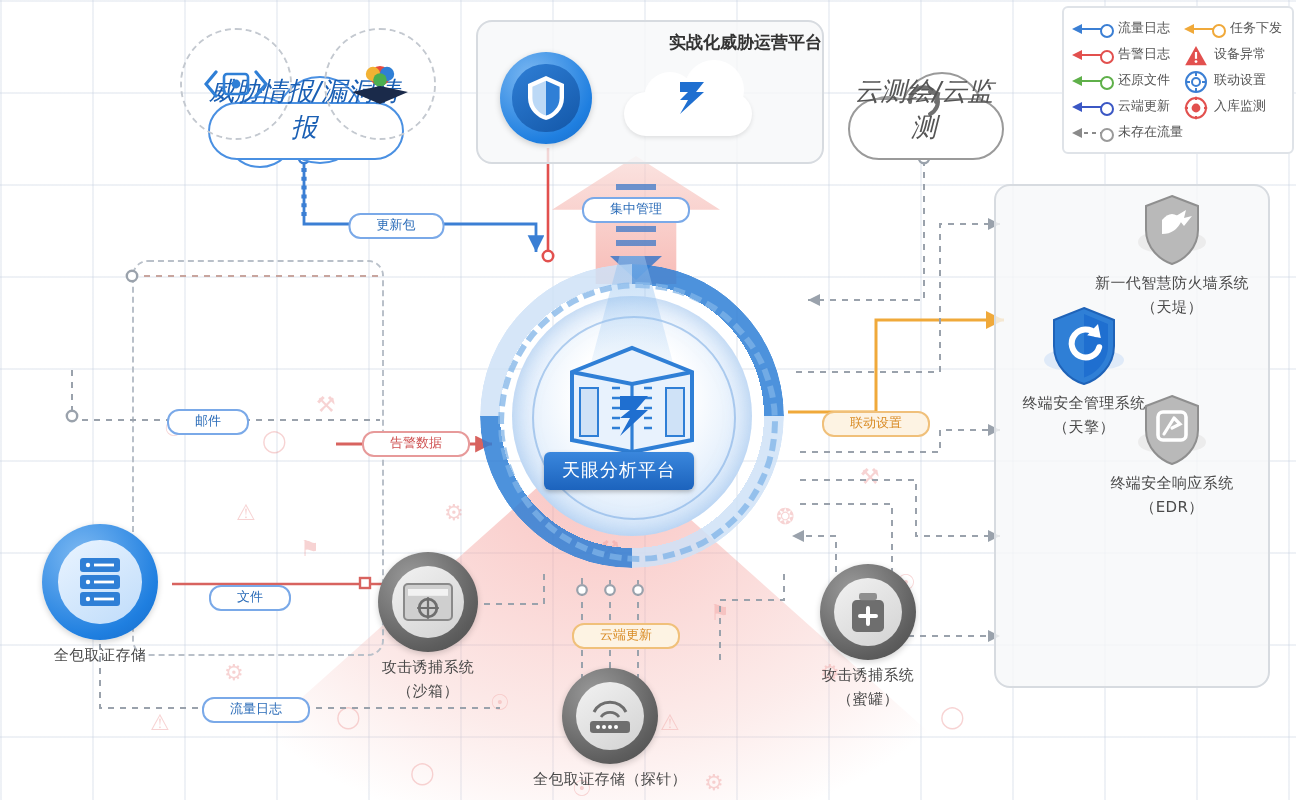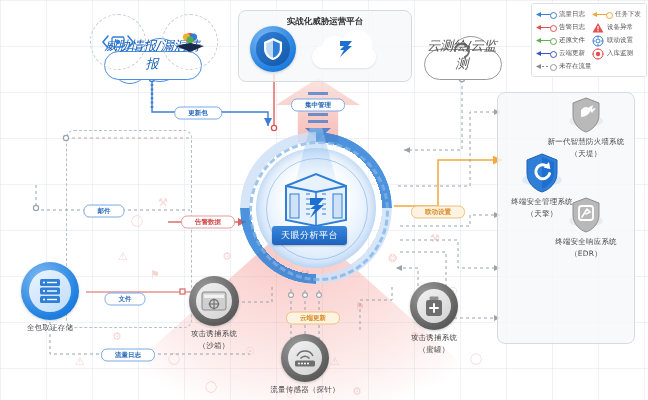--- a/index.html
+++ b/index.html
@@ -61,33 +61,32 @@
   }
   .cloud-gray .cbody,.cloud-gray .cb1,.cloud-gray .cb2{border-color:#9a9a9a;}
   .cloud-gray .cloudtxt{color:#555;}
 
   
   .panel{
     position:absolute;border:1px solid #d7dbe0;border-radius:8px;
     background:rgba(246,247,249,.80);
   }
   .panel-title{
-    position:absolute;left:0;right:0;top:5px;text-align:center;
+    position:absolute;left:0;right:0;top:5px;text-align:right;
     font-size:8.5px;color:#333;font-weight:bold;
   }
   .dashbox{
     position:absolute;border:1px dashed #b9c0c9;border-radius:8px;background:transparent;
   }
 
   
   .pill{
     position:absolute;font-size:6.5px;line-height:11px;height:11px;
     padding:0 13px;border-radius:6px;background:#fff;white-space:nowrap;
     transform:translate(-50%,-50%);
-    font-weight:bold;
   }
   .pill.blue{border:1px solid #7aa9e8;color:#2b6cb8;}
   .pill.red{border:1px solid #e79a9a;color:#cf5252;}
   .pill.orange{border:1px solid #f0c07a;color:#d98c26;background:#fdf3e3;}
 
   
   .center{position:absolute;left:240px;top:132px;width:152px;height:152px;}
   .ring{position:absolute;border-radius:50%;}
   .ring1{left:0;top:0;width:152px;height:152px;
     background:conic-gradient(#2f7fd6 0 25%,#cfe2f7 25% 50%,#2f7fd6 50% 75%,#cfe2f7 75% 100%);
@@ -365,21 +364,21 @@
           <path d="M5 8 a9 9 0 0 1 16 0" fill="none" stroke="#6e6e6e" stroke-width="1.5"></path>
           <path d="M8.5 10.5 a5.6 5.6 0 0 1 9 0" fill="none" stroke="#6e6e6e" stroke-width="1.4"></path>
           <rect x="3" y="12.5" width="20" height="6" rx="1.6" fill="#6e6e6e"></rect>
           <circle cx="7" cy="15.5" r="1" fill="#fff"></circle>
             <circle cx="10" cy="15.5" r="1" fill="#fff"></circle>
           <circle cx="13" cy="15.5" r="1" fill="#fff"></circle>
             <circle cx="16" cy="15.5" r="1" fill="#fff"></circle>
         </svg>
       </div>
     </div>
-    <div class="nlabel">流量传感器（探针）</div>
+    <div class="nlabel">全包取证存储（探针）</div>
   </div>
 
 
   <div class="node" style="left:392px;top:282px;width:84px;">
     <div class="disc gray" style="width:48px;height:48px;margin:0 auto;">
       <div class="inner">
         <svg width="22" height="24" viewBox="0 0 22 24">
           <rect x="3" y="6" width="16" height="16" rx="2.4" fill="#6e6e6e"></rect>
           <rect x="6.5" y="2.5" width="9" height="3.6" rx="1.2" fill="#8f8f8f"></rect>
           <path d="M11 10 V18 M7 14 H15" stroke="#fff" stroke-width="2" stroke-linecap="round"></path>

